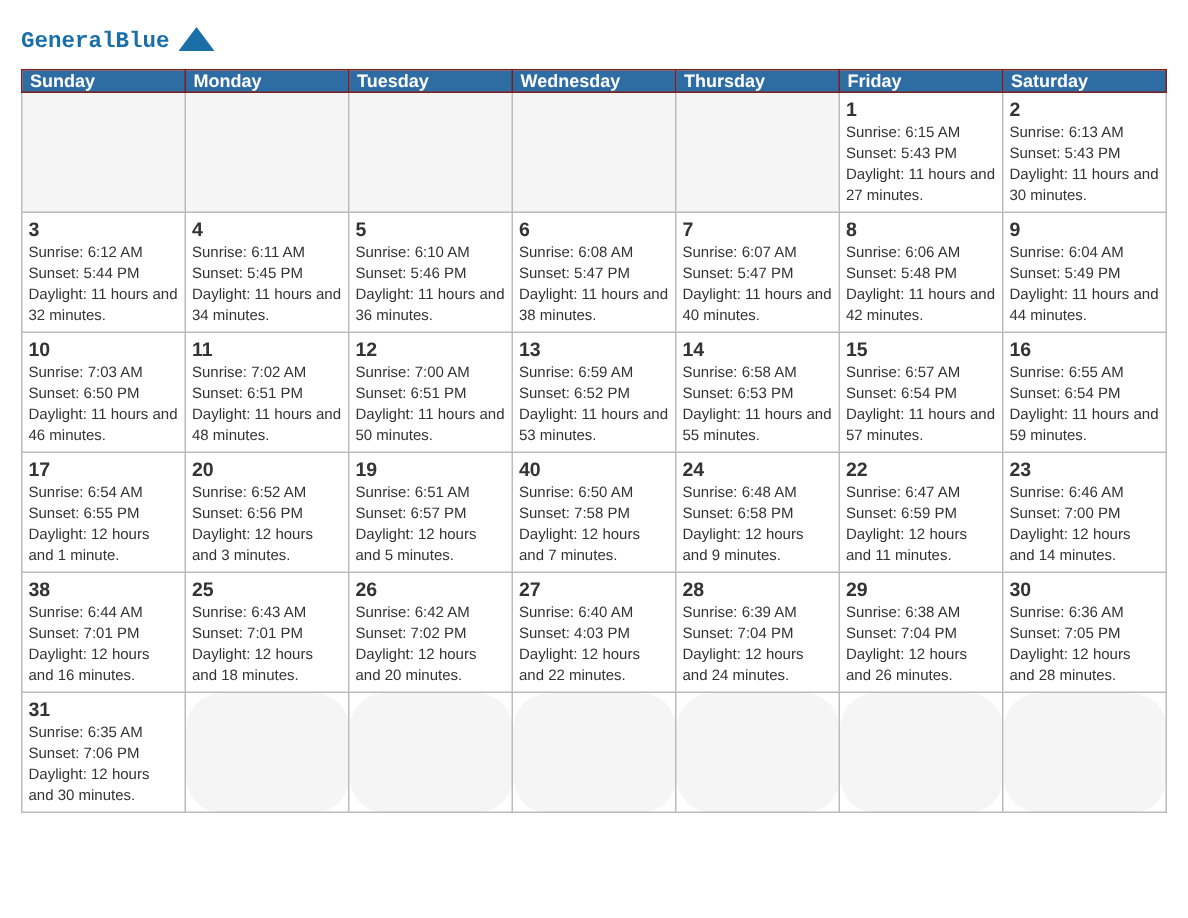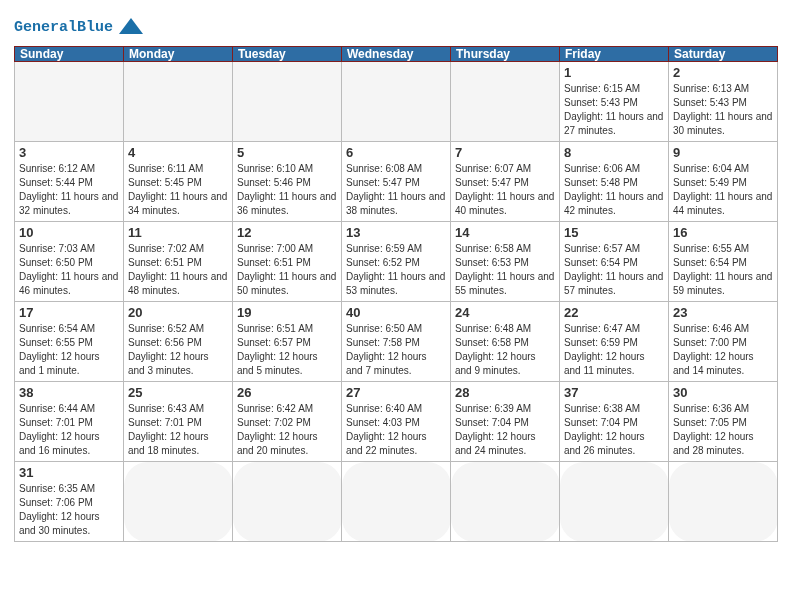--- a/index.html
+++ b/index.html
@@ -299,21 +299,21 @@
 Sunset: 4:03 PM
 Daylight: 12 hours and 22 minutes.</div>
         </td>
         <td>
           <span class="day-number">28</span>
           <div class="day-info">Sunrise: 6:39 AM
 Sunset: 7:04 PM
 Daylight: 12 hours and 24 minutes.</div>
         </td>
         <td>
-          <span class="day-number">37</span>
+          <span class="day-number">29</span>
           <div class="day-info">Sunrise: 6:38 AM
 Sunset: 7:04 PM
 Daylight: 12 hours and 26 minutes.</div>
         </td>
         <td>
           <span class="day-number">30</span>
           <div class="day-info">Sunrise: 6:36 AM
 Sunset: 7:05 PM
 Daylight: 12 hours and 28 minutes.</div>
         </td>

